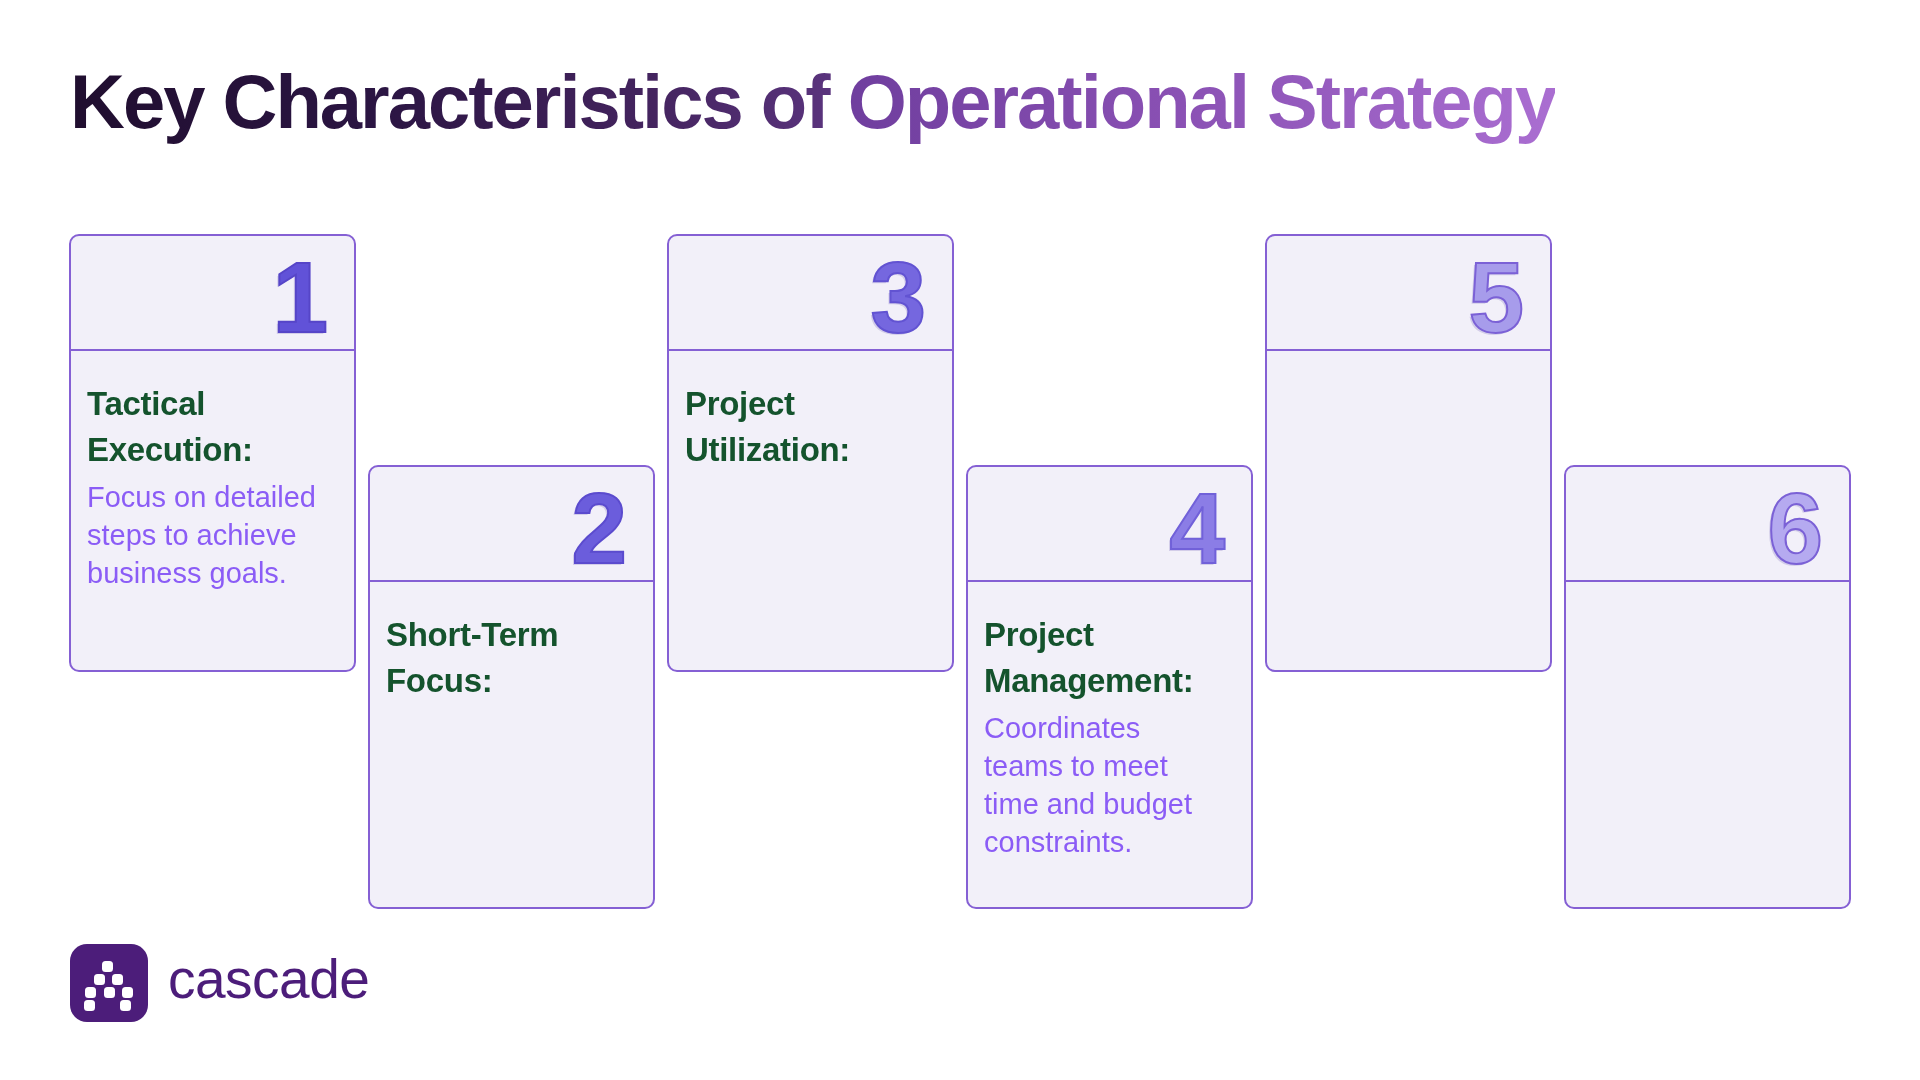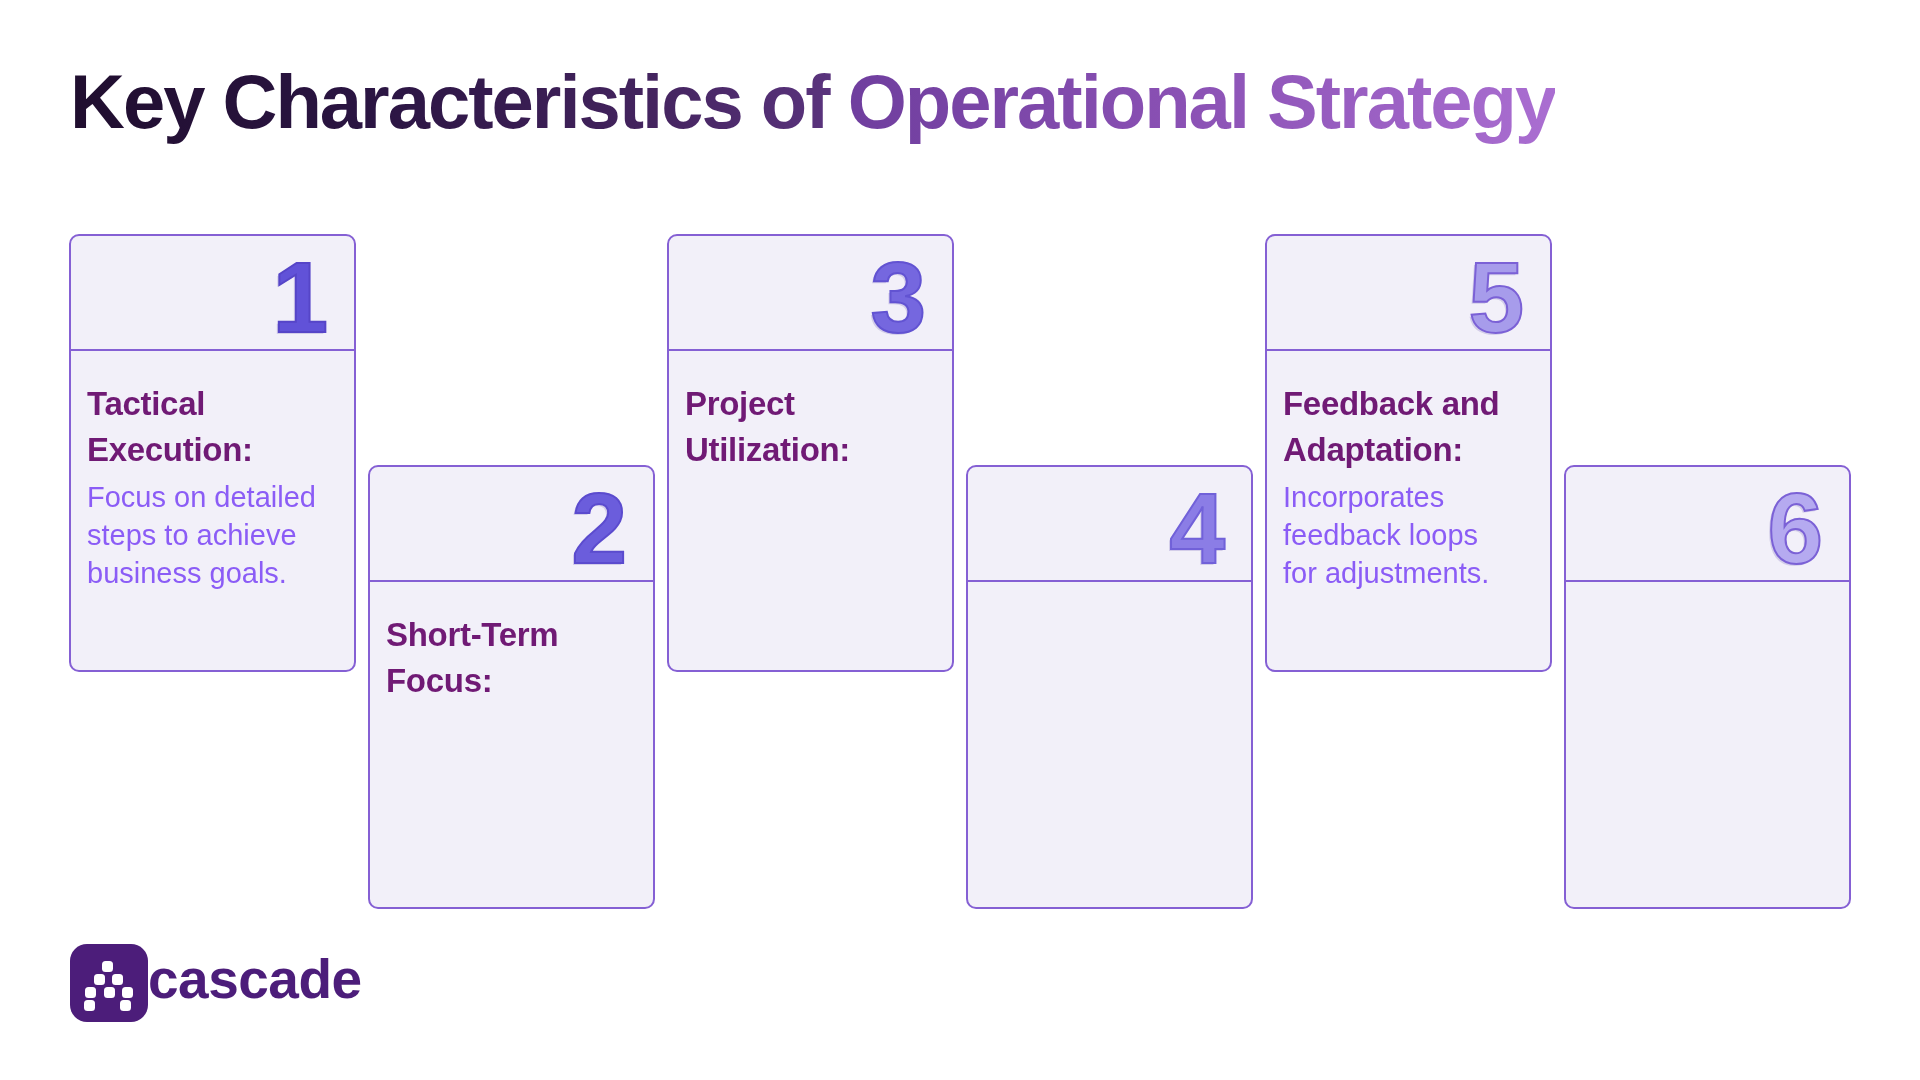--- a/index.html
+++ b/index.html
@@ -44,40 +44,41 @@
     padding-right: 26px;
   }
   .card-number {
     font-size: 100px; font-weight: 800; line-height: 1;
     transform: translateY(4px);
     text-shadow: -2px 2px 0 rgba(70, 50, 160, 0.18);
   }
   .card-body { padding: 30px 34px 20px 16px; }
   .card-heading {
     font-size: 33px; font-weight: 700; letter-spacing: -0.3px;
-    line-height: 1.4; color: #701a75;
+    line-height: 1.4; color: #14532d;
   }
   .card-text {
     margin-top: 6px;
     font-size: 29px; font-weight: 400;
     line-height: 1.31; color: #8b5cf6;
   }
 
   
   .brand { position: absolute; left: 70px; top: 944px; display: flex; align-items: center; }
   .brand-mark {
     position: relative; width: 78px; height: 78px;
     background: #4C1D7A; border-radius: 17px;
   }
   .brand-mark .dot {
     position: absolute; width: 11px; height: 11px;
     background: #ffffff; border-radius: 3.5px;
   }
   .brand-name {
-    font-size: 55px; font-weight: 700; letter-spacing: -0.5px;
+    margin-left: 20px;
+    font-size: 55px; font-weight: 400; letter-spacing: -0.5px;
     color: #4C1D7A; transform: translateY(-4px);
   }
 </style>
 </head>
 <body>
 
 <div class="canvas">
 
   <h1 class="title">
     <span class="grad-dark">Key Characteristics of </span><span class="grad-light">Operational Strategy</span>
@@ -106,28 +107,28 @@
         <div class="card-number" style="color: rgb(117, 103, 223); -webkit-text-stroke: 2px rgb(98, 83, 210);">3</div>
       </div>
       <div class="card-body">
         <div class="card-heading">Project Utilization:</div>
       </div>
     </div>
       <div class="card low" style="left: 966px;">
       <div class="card-header">
         <div class="card-number" style="color: rgb(139, 125, 230); -webkit-text-stroke: 2px rgb(113, 97, 217);">4</div>
       </div>
+      <div class="card-body">
+        <div class="card-heading">Project Management:</div>
+        <div class="card-text">Coordinates teams to meet time and budget constraints.</div>
+      </div>
     </div>
       <div class="card high" style="left: 1265px;">
       <div class="card-header">
         <div class="card-number" style="color: rgb(167, 156, 235); -webkit-text-stroke: 2px rgb(123, 97, 214);">5</div>
-      </div>
-      <div class="card-body">
-        <div class="card-heading">Feedback and Adaptation:</div>
-        <div class="card-text">Incorporates feedback loops for adjustments.</div>
       </div>
     </div>
       <div class="card low" style="left: 1564px;">
       <div class="card-header">
         <div class="card-number" style="color: rgb(181, 170, 240); -webkit-text-stroke: 2px rgb(123, 97, 214);">6</div>
       </div>
     </div>
     </div>
 
   <div class="brand">

